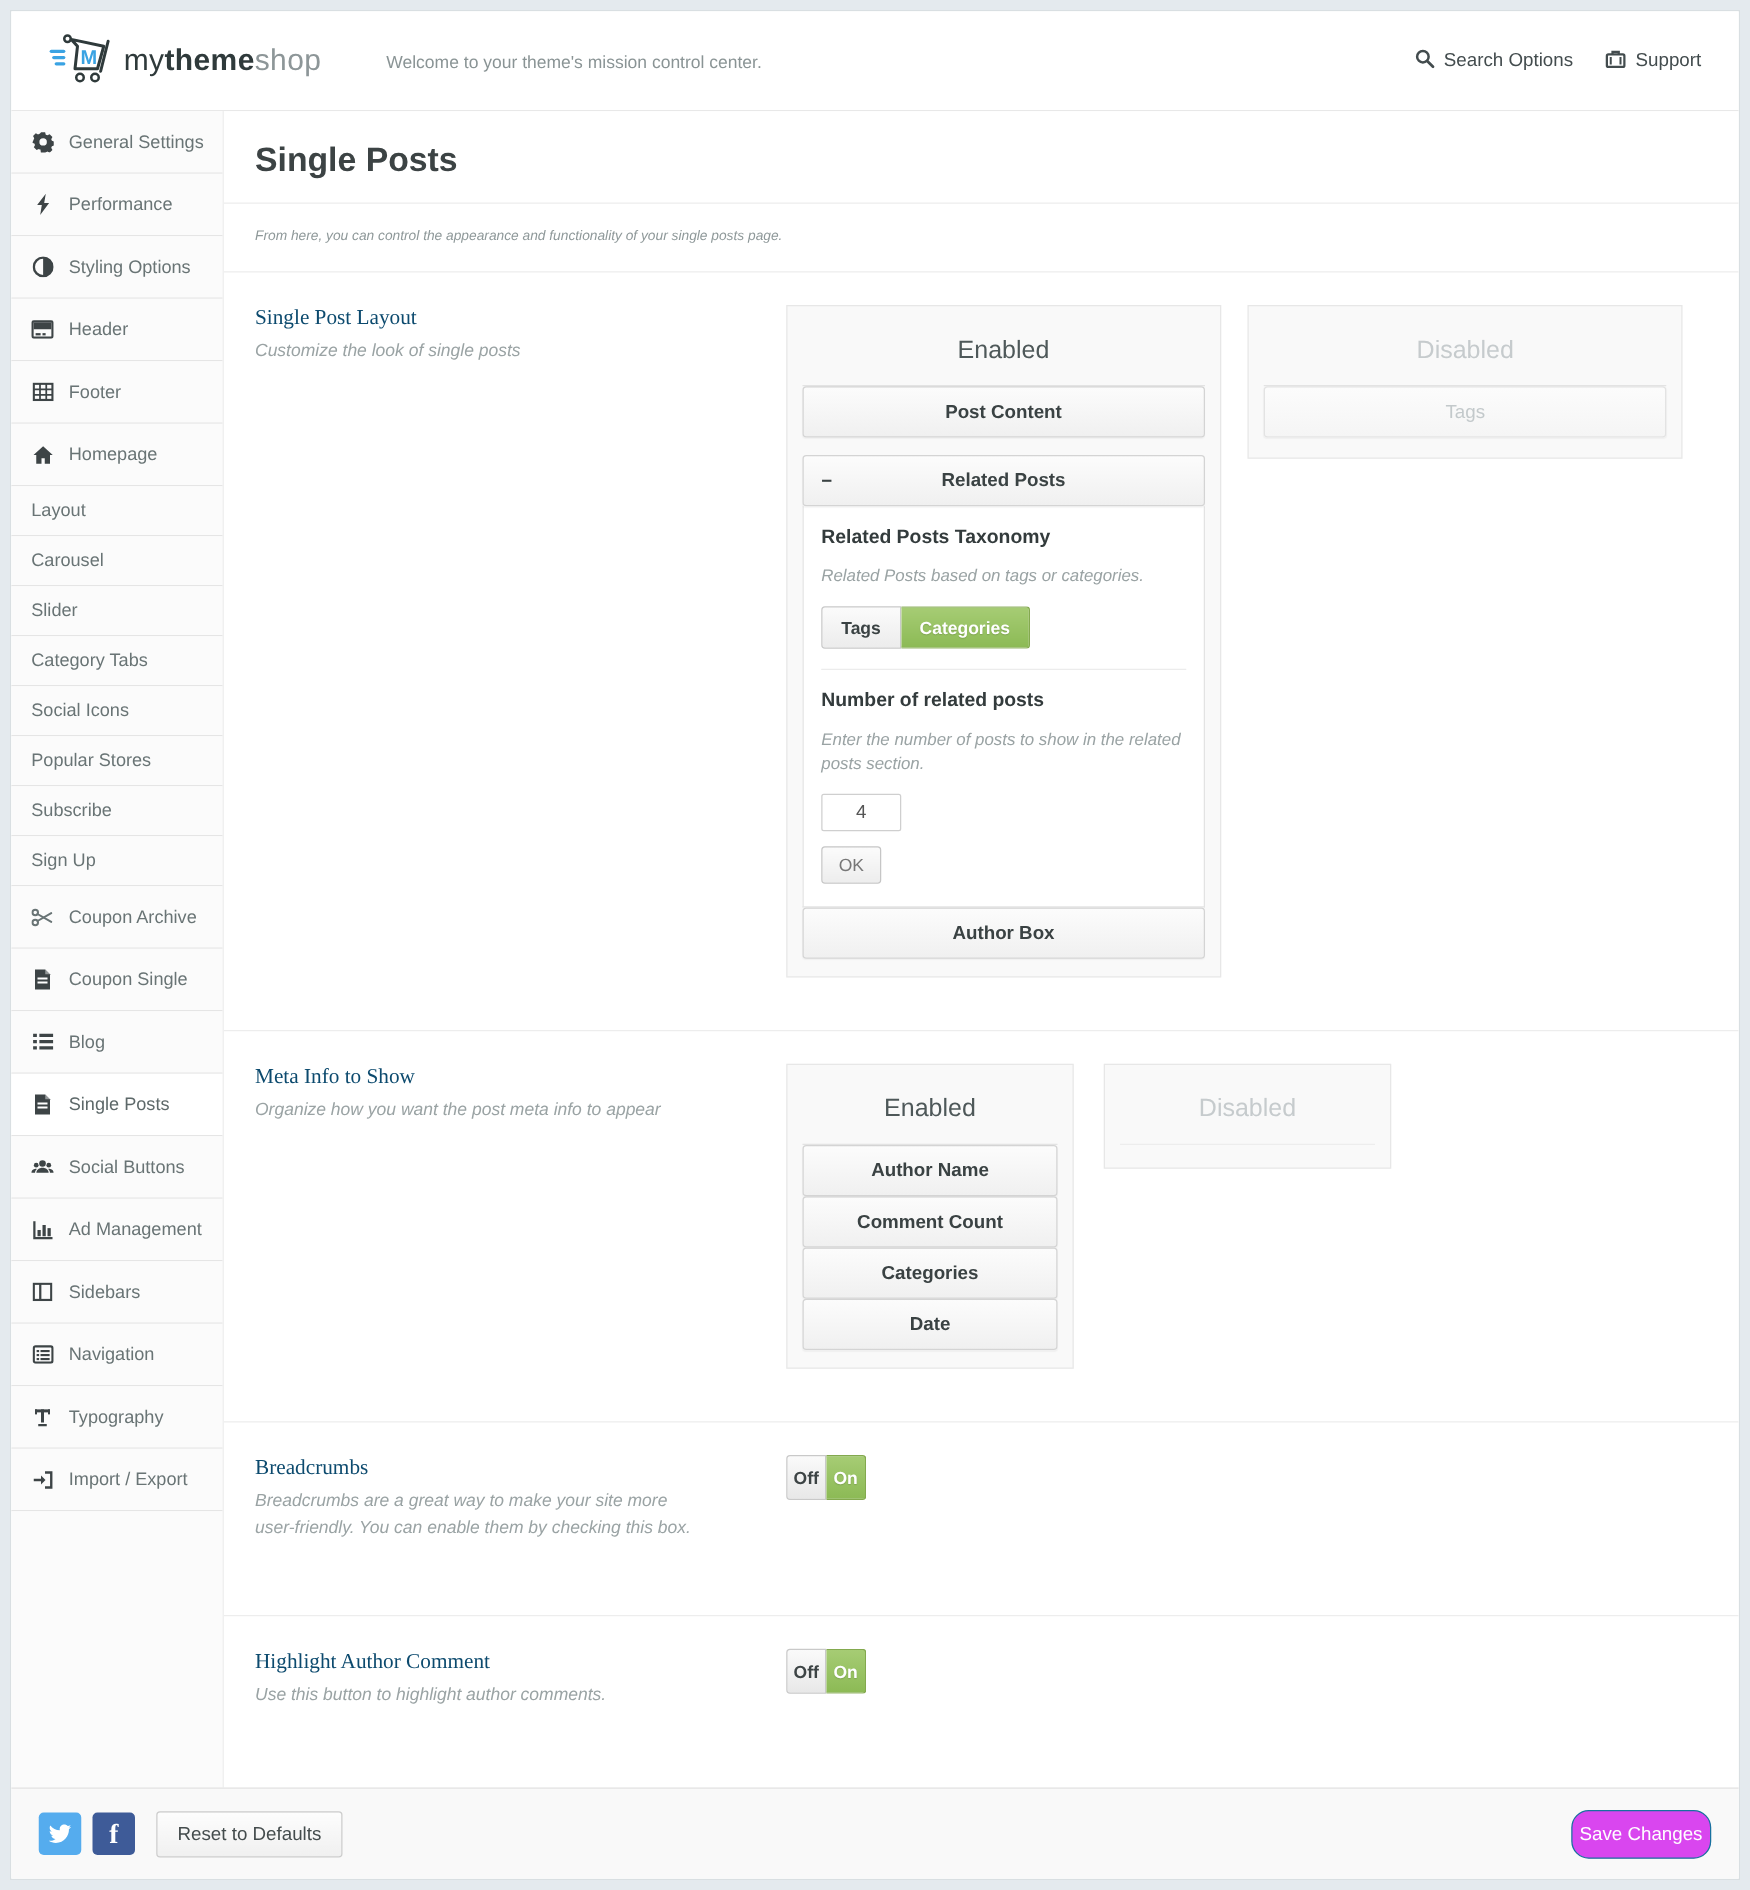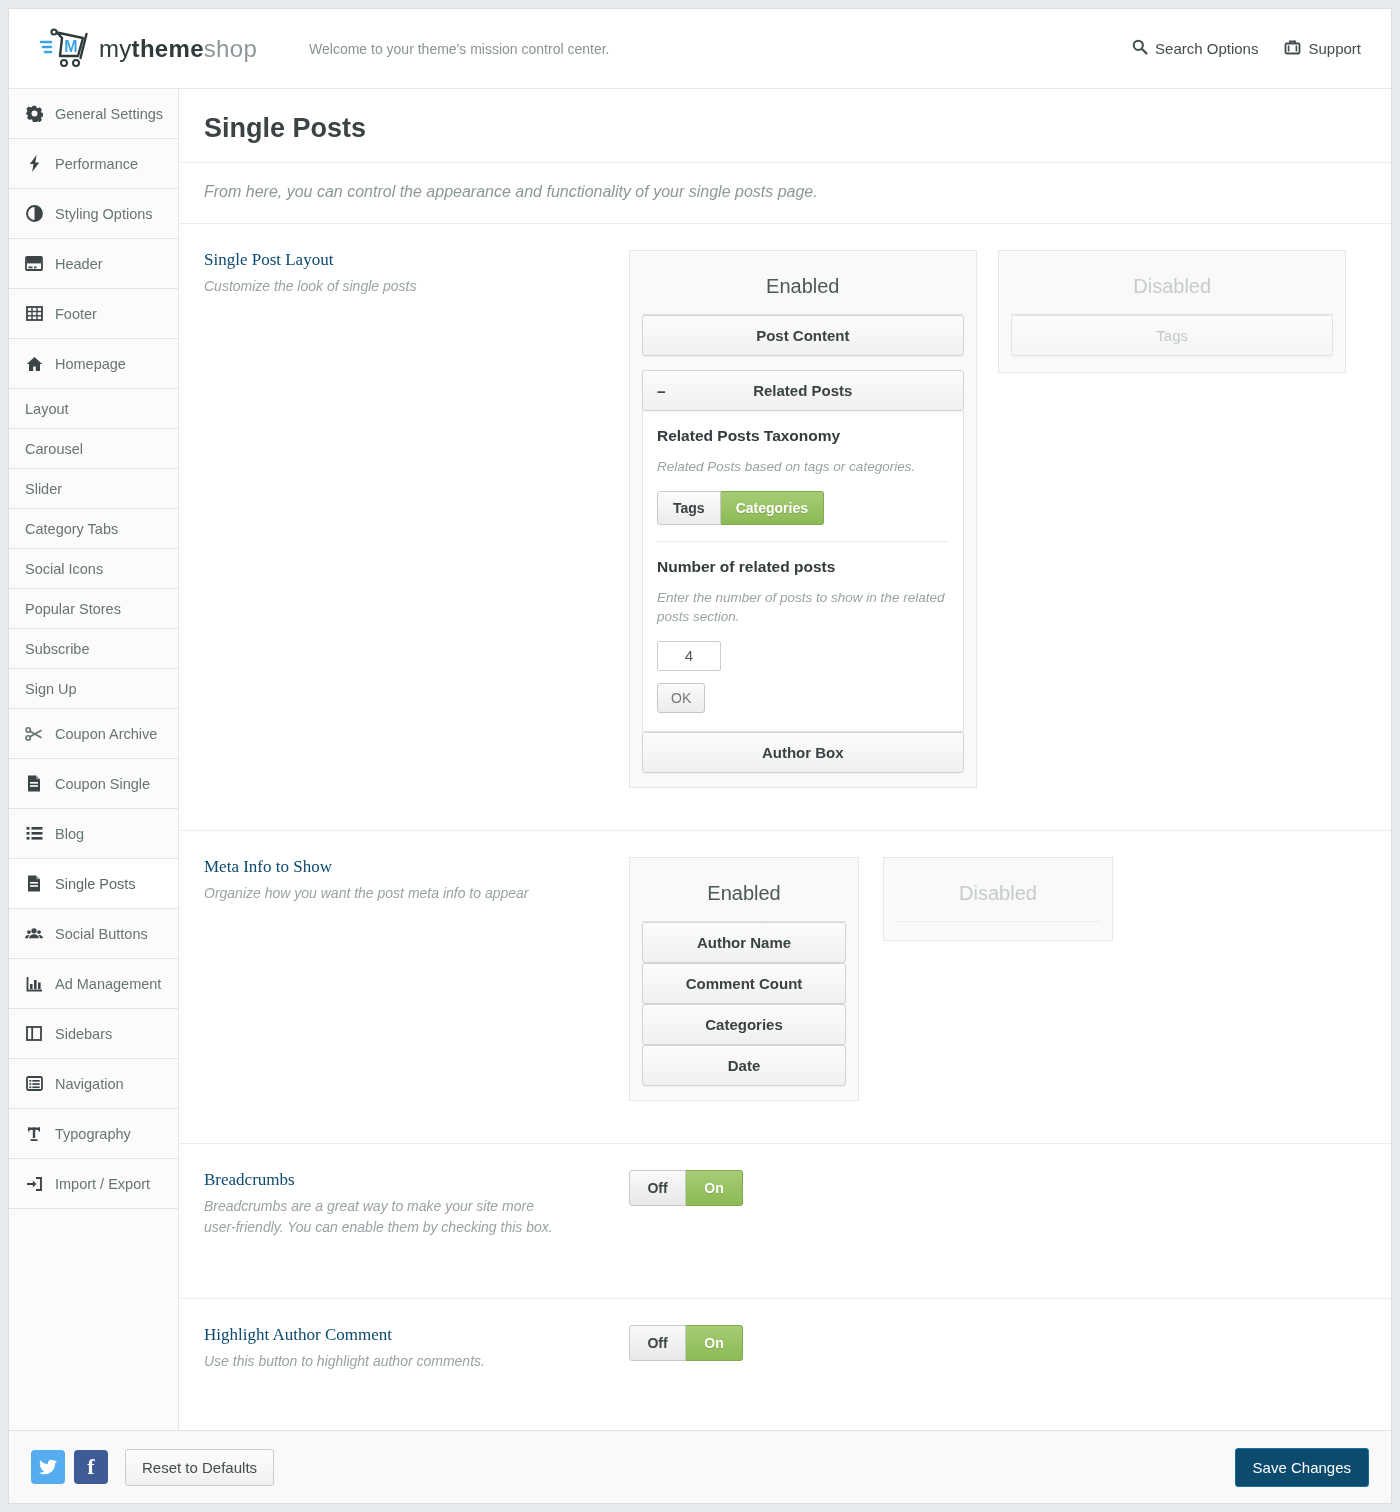--- a/index.html
+++ b/index.html
@@ -29,21 +29,21 @@
                color:#697475; cursor:pointer; background:#fbfbfb; }
   .side-item.sub { height:40px; }
   .side-item.active { background:#fff; color:#5d6869; }
   .side-item .ic { width:18px; display:inline-flex; justify-content:center; color:#3d4446; }
   .side-item .ic svg { display:block; }
   .side-fill { flex:1; background:#fbfbfb; }
 
   .content { flex:1; background:#fff; padding:0 45px 0 25px; overflow:hidden; }
   .page-title { font-size:27px; font-weight:700; color:#3c4344; padding:24px 0 18px; }
   .rule { border-top:1px solid #ededed; margin:0 -45px 0 -25px; }
-  .intro { font-style:italic; color:#8e9899; font-size:16px; padding:20px 0 22px; }
+  .intro { font-style:italic; color:#8e9899; font-size:11px; padding:20px 0 22px; }
 
   .section { display:flex; align-items:flex-start; border-bottom:1px solid #ededed;
              margin:0 -45px 0 -25px; padding:26px 45px 42px 25px; }
   .section:last-of-type { border-bottom:none; }
   .sec-left { flex:0 0 425px; padding-right:30px; }
   .sec-label { font-size:17px; color:#0c4a6e; margin-bottom:6px;font-family:Liberation Serif, serif; }
   .sec-desc { font-style:italic; color:#9aa3a4; font-size:14px; line-height:1.5; max-width:360px; }
 
   
   .panel { background:#f9f9f9; border:1px solid #e7e7e7; padding:12px 12px 14px; }
@@ -72,37 +72,37 @@
   .seg-btn.on { color:#fff; background:linear-gradient(#a6cc74,#8cba55); border-color:#83a94e;
                 text-shadow:0 1px 1px rgba(0,0,0,.15); }
 
   .num-input { width:64px; height:30px; border:1px solid #cfcfcf; border-radius:2px; text-align:center;
                font-size:15px; color:#555; font-family:"Liberation Sans",sans-serif; margin-bottom:12px; display:block; }
   .ok-btn { padding:6px 13px; font-size:14px; color:#777; background:linear-gradient(#fbfbfb,#ededed);
             border:1px solid #c6c6c6; border-radius:3px; cursor:pointer; }
 
   
   .toggle { display:inline-flex; }
-  .tg { width:57px; text-align:center; padding:9px 0; font-size:14px; font-weight:700; cursor:pointer; }
+  .tg { width:32px; text-align:center; padding:9px 0; font-size:14px; font-weight:700; cursor:pointer; }
   .tg-off { color:#3d4445; background:linear-gradient(#fafafa,#e8e8e8); border:1px solid #c9c9c9;
             border-radius:3px 0 0 3px; }
   .tg-on { color:#fff; background:linear-gradient(#a6cc74,#8cba55); border:1px solid #83a94e;
            border-left:none; border-radius:0 3px 3px 0; text-shadow:0 1px 1px rgba(0,0,0,.15); }
 
   
   .footbar { flex:0 0 73px; background:#f9f9f9; border-top:1px solid #e2e2e2; display:flex;
              align-items:center; padding:0 22px; }
   .soc { width:34px; height:34px; border-radius:4px; display:inline-flex; align-items:center;
          justify-content:center; margin-right:9px; cursor:pointer; }
   .soc svg { display:block; }
   .soc.fb { font-weight:700; color:#fff; font-size:22px; font-family:"Liberation Serif",serif; }
   .reset-btn { margin-left:8px; padding:9px 16px; font-size:15px; color:#444c4d;
                background:linear-gradient(#fdfdfd,#f0f0f0); border:1px solid #ccc; border-radius:3px; cursor:pointer; }
-  .save-btn { margin-left:auto; padding:10px 17px; font-size:15px; color:#fff; background:#0c4a6e;
-              border:1px solid #18719f; border-radius:3px; cursor:pointer; }
+  .save-btn { margin-left:auto; padding:10px 6px; font-size:15px; color:#fff; background:#d946ef;
+              border:1px solid #18719f; border-radius:14px; cursor:pointer; }
 
   .mt14 { margin-top:14px; }
 </style>
 </head>
 <body>
 
 <div class="app">
 
   <div class="topbar">
     <div class="logo">

